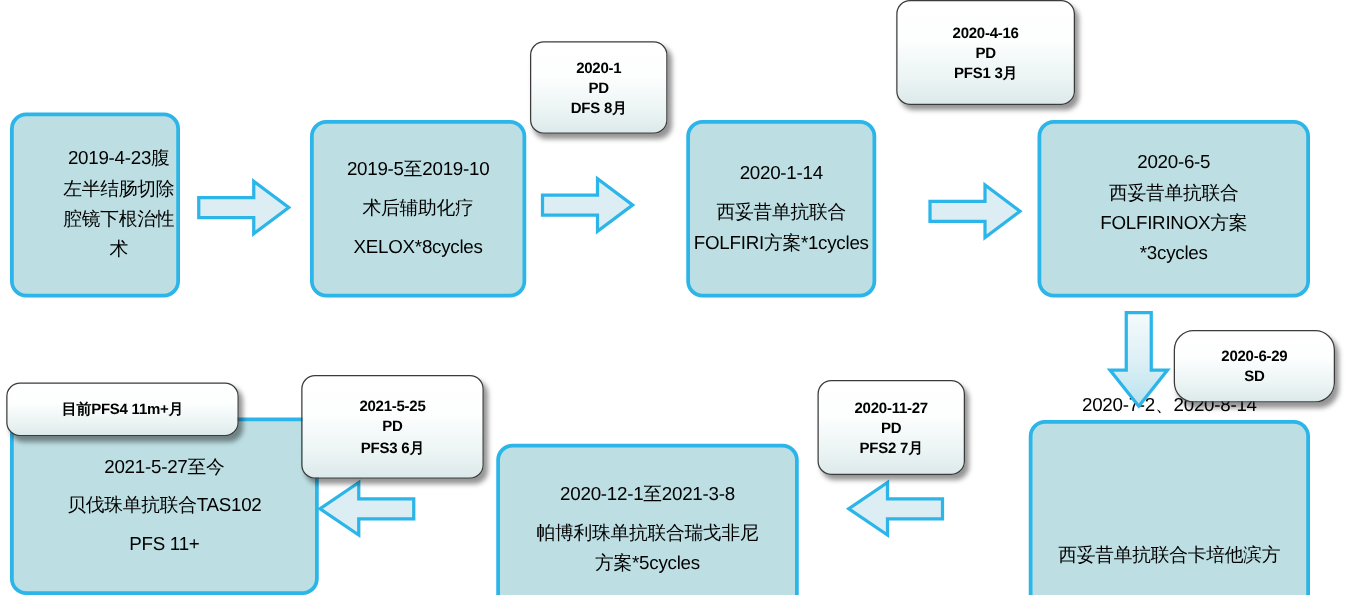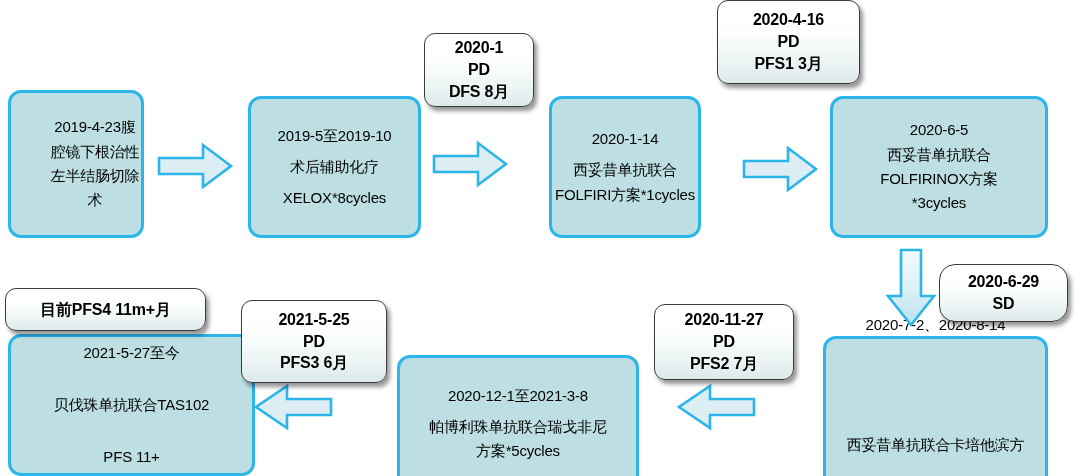--- a/index.html
+++ b/index.html
@@ -47,21 +47,21 @@
     border: 1.6px solid #3b3b3b;
     border-radius: 11px;
     box-shadow: 3px 4px 4px rgba(0,0,0,0.42);
     display: flex;
     flex-direction: column;
     align-items: center;
     justify-content: center;
     text-align: center;
     font-weight: bold;
     color: #000000;
-    font-size: 16px;
+    font-size: 12px;
     line-height: 1.36;
     padding: 3px 8px;
     z-index: 30;
     letter-spacing: -0.2px;
   }
   .tag .ln { display: block; white-space: nowrap; }
 
   
   .arrow {
     position: absolute;
@@ -69,22 +69,22 @@
   }
   .arrow svg { display: block; width: 100%; height: 100%; }
 </style>
 </head>
 <body>
 
 <div id="canvas">
 
   <div class="node" style="left:8px; top:90px; width:136px; height:148px;padding-left:44px;">
     <span class="ln">2019-4-23腹</span>
+    <span class="ln">左半结肠切除</span>
     <span class="ln">腔镜下根治性</span>
-    <span class="ln">左半结肠切除</span>
     <span class="ln">术</span>
   </div>
 
   <div class="arrow" style="left:157px; top:142px; width:76px; height:48px;">
     <svg viewBox="0 0 76 48" preserveAspectRatio="none">
       <polygon points="2,16 46,16 46,3 74,24 46,45 46,32 2,32" fill="#dceef3" stroke="#2bb5e8" stroke-width="2.6" stroke-linejoin="miter"></polygon>
     </svg>
   </div>
 
   <div class="node" style="left:248px; top:96px; width:173px; height:142px;">
@@ -170,37 +170,37 @@
     <span class="ln">帕博利珠单抗联合瑞戈非尼</span>
     <span class="ln">方案*5cycles</span>
   </div>
 
   <div class="arrow" style="left:253px; top:383px; width:80px; height:48px;">
     <svg viewBox="0 0 80 48" preserveAspectRatio="none">
       <polygon points="78,16 34,16 34,3 3,24 34,45 34,32 78,32" fill="#dceef3" stroke="#2bb5e8" stroke-width="2.6" stroke-linejoin="miter"></polygon>
     </svg>
   </div>
 
-  <div class="node" style="left:8px; top:334px; width:247px; height:142px;justify-content:space-between;">
+  <div class="node" style="left:8px; top:334px; width:247px; height:142px;">
     <span class="ln">2021-5-27至今</span>
     <span class="gap"></span>
     <span class="ln">贝伐珠单抗联合TAS102</span>
     <span class="gap"></span>
     <span class="ln">PFS 11+</span>
   </div>
 
-  <div class="tag" style="left:654px; top:304px; width:140px; height:76px;">
+  <div class="tag" style="left:654px; top:304px; width:118px; height:76px;">
     <span class="ln">2020-11-27</span>
     <span class="ln">PD</span>
     <span class="ln">PFS2 7月</span>
   </div>
 
   <div class="tag" style="left:241px; top:300px; width:146px; height:83px;">
     <span class="ln">2021-5-25</span>
     <span class="ln">PD</span>
     <span class="ln">PFS3 6月</span>
   </div>
 
-  <div class="tag" style="left:5px; top:288px; width:201px; height:43px;">
+  <div class="tag" style="left:5px; top:306px; width:186px; height:43px;">
     <span class="ln">目前PFS4 11m+月</span>
   </div>
 
 </div>
 
 </body></html>

